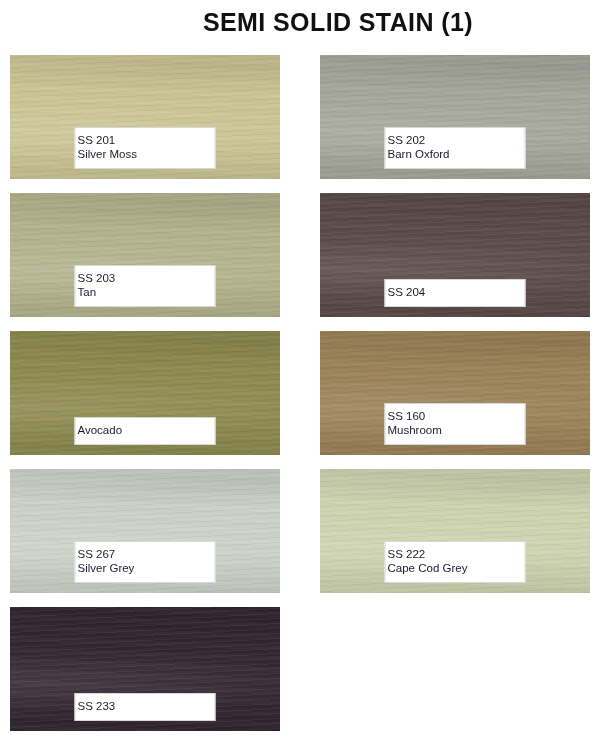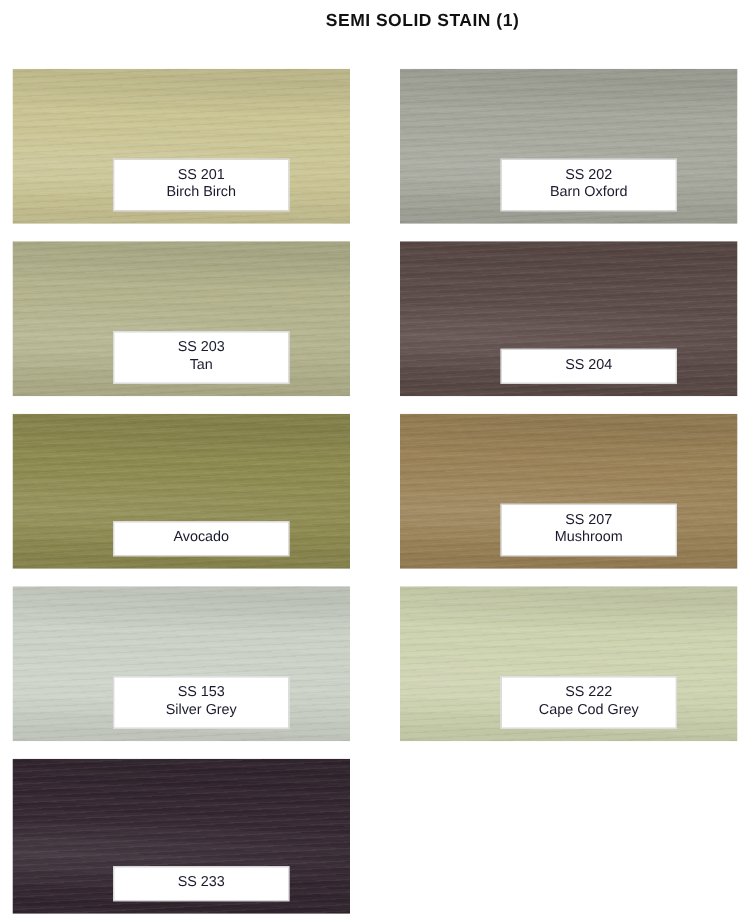--- a/index.html
+++ b/index.html
@@ -21,21 +21,21 @@
     box-sizing: border-box;
   }
   .page-title {
     position: absolute;
     top: 8px;
     left: 0;
     width: 600px;
     text-align: center;
     padding-left: 76px;
     box-sizing: border-box;
-    font-size: 14px;
+    font-size: 25px;
     font-weight: bold;
     letter-spacing: 0.4px;
     color: #111111;
     font-family: "Liberation Sans", sans-serif;
   }
   .grid {
     position: absolute;
     top: 55px;
     left: 10px;
     width: 580px;
@@ -103,25 +103,24 @@
     pointer-events: none;
   }
   .label {
     position: absolute;
     left: 50%;
     transform: translateX(-50%);
     bottom: 10px;
     width: 141px;
     background: #ffffff;
     border: 1px solid #d8d8d8;
-    text-align: center;
+    text-align: left;
     padding: 5px 2px 6px 2px;
     box-sizing: border-box;
     line-height: 1.28;
-    margin-left: 16px;
   }
   .label .code {
     display: block;
     font-size: 11.5px;
     color: #1b1b2e;
     font-family: "Liberation Sans", sans-serif;
   }
   .label .cname {
     display: block;
     font-size: 11.5px;
@@ -137,21 +136,21 @@
   <div class="page-title">SEMI SOLID STAIN (1)</div>
 
   <div class="grid">
       <div class="swatch">
         <div class="swatch-fill" style="background: rgb(203, 197, 148);"></div>
         <div class="grain"></div>
         <div class="grain2"></div>
         <div class="vignette"></div>
         <div class="label">
           <span class="code">SS 201</span>
-          <span class="cname">Birch Birch</span>
+          <span class="cname">Silver Moss</span>
         </div>
       </div>
       <div class="swatch">
         <div class="swatch-fill" style="background: rgb(165, 167, 156);"></div>
         <div class="grain"></div>
         <div class="grain2"></div>
         <div class="vignette"></div>
         <div class="label">
           <span class="code">SS 202</span>
           <span class="cname">Barn Oxford</span>
@@ -184,31 +183,31 @@
         <div class="label">
           <span class="cname">Avocado</span>
         </div>
       </div>
       <div class="swatch">
         <div class="swatch-fill" style="background: rgb(155, 130, 87);"></div>
         <div class="grain"></div>
         <div class="grain2"></div>
         <div class="vignette"></div>
         <div class="label">
-          <span class="code">SS 207</span>
+          <span class="code">SS 160</span>
           <span class="cname">Mushroom</span>
         </div>
       </div>
       <div class="swatch">
         <div class="swatch-fill" style="background: rgb(204, 210, 199);"></div>
         <div class="grain"></div>
         <div class="grain2"></div>
         <div class="vignette"></div>
         <div class="label">
-          <span class="code">SS 153</span>
+          <span class="code">SS 267</span>
           <span class="cname">Silver Grey</span>
         </div>
       </div>
       <div class="swatch">
         <div class="swatch-fill" style="background: rgb(206, 211, 176);"></div>
         <div class="grain"></div>
         <div class="grain2"></div>
         <div class="vignette"></div>
         <div class="label">
           <span class="code">SS 222</span>

